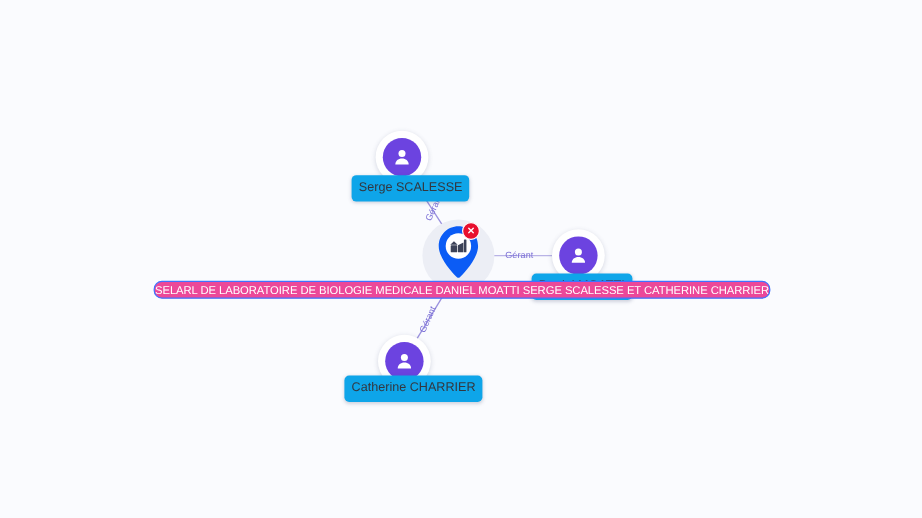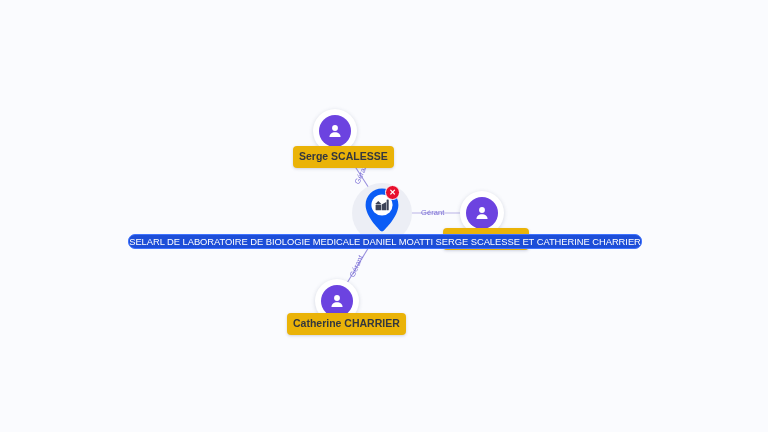--- a/index.html
+++ b/index.html
@@ -99,31 +99,30 @@
     color: #ffffff;
     font-size: 8px;
     line-height: 1;
     font-weight: bold;
     font-family: "Liberation Sans", sans-serif;
   }
 
   
   .name-chip {
     position: absolute;
-    background: #eab308;
+    background: #0ea5e9;
     border-radius: 4px;
     box-shadow: 0 1px 3px rgba(60,70,110,0.22);
     color: #2f3murky;
     color: #33373f;
     font-size: 10.5px;
     line-height: 1;
     padding: 5px 6px 6px 6px;
     white-space: nowrap;
     font-family: "Liberation Sans", sans-serif;
-    font-weight: bold;
   }
 
   
   .edge-label {
     position: absolute;
     color: #7b6fd6;
     font-size: 7.5px;
     line-height: 1;
     white-space: nowrap;
     font-family: "Liberation Sans", sans-serif;
@@ -141,21 +140,21 @@
   }
 
   
   #company-banner {
     position: absolute;
     left: 128px;
     top: 234px;
     width: 514px;
     height: 15px;
     box-sizing: border-box;
-    background: #1d4ed8;
+    background: #ec4899;
     border: 1px solid #3f73ff;
     border-radius: 7px;
     color: #ffffff;
     font-size: 9.4px;
     line-height: 13px;
     text-align: center;
     white-space: nowrap;
     overflow: hidden;
     font-family: "Liberation Sans", sans-serif;
     letter-spacing: -0.05px;

